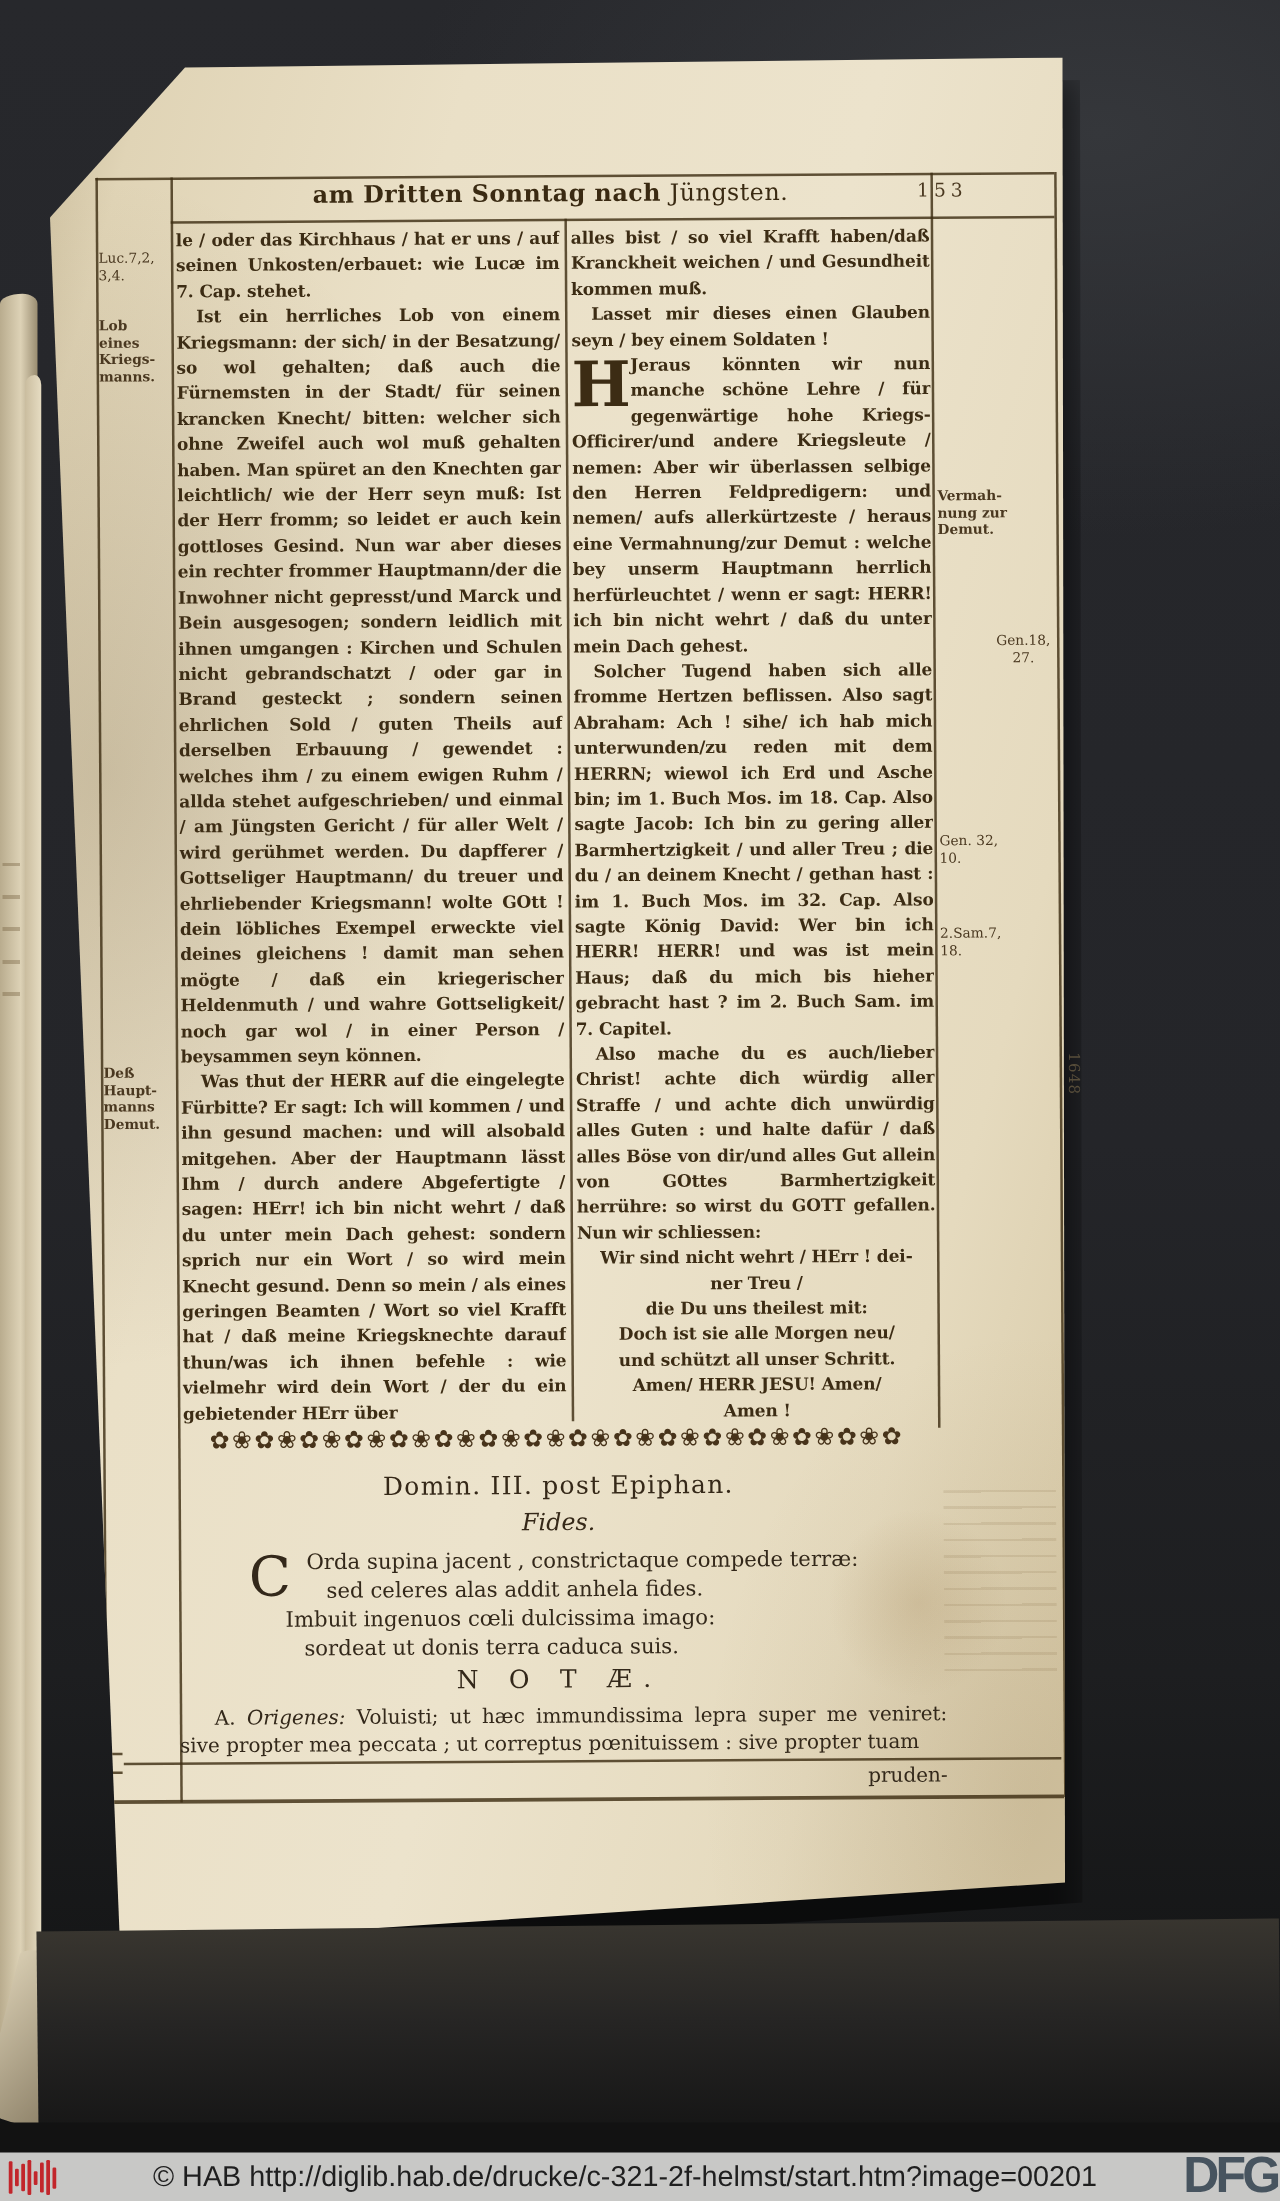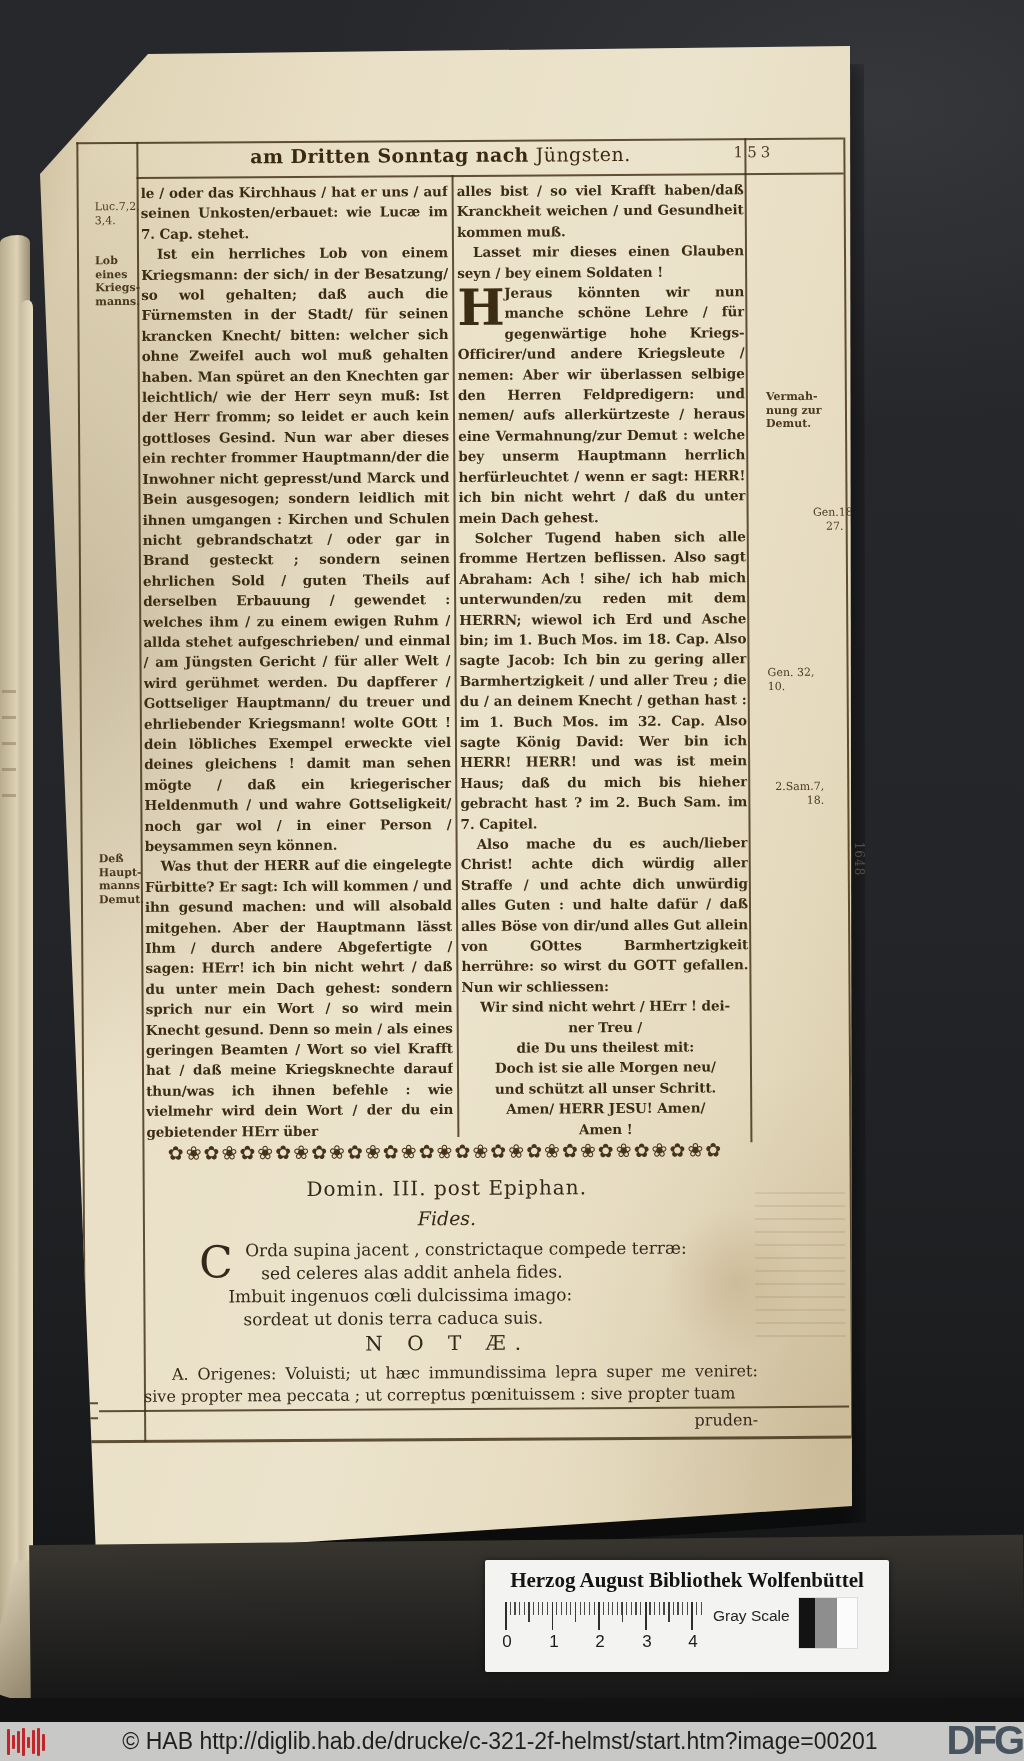--- a/index.html
+++ b/index.html
@@ -28,21 +28,21 @@
   .rule{position:absolute;background:rgba(62,46,20,.82);}
   .rule.h{height:1.6px;} .rule.v{width:1.6px;}
   .rule.thick{height:2.6px;}
   
   .hdr{position:absolute;left:104px;top:100px;width:608px;text-align:center;
        font-size:19px;font-weight:700;letter-spacing:.4px;color:#3a2a12;white-space:nowrap;}
   .hdr .roman{font-weight:400;}
   .pagenum{position:absolute;left:672px;top:101px;width:99px;text-align:center;
        font-size:15px;font-weight:400;letter-spacing:4px;color:#4a3820;}
   
-  .mnote{position:absolute;font-size:11px;line-height:13.5px;color:#4a3820;padding-left:16px;}
+  .mnote{position:absolute;font-size:11px;line-height:13.5px;color:#4a3820;}
   .mnote.l{left:46px;width:56px;}
   .mnote.r{left:716px;width:92px;}
   .mnote.frak{font-weight:700;}
   
   .bodycol{position:absolute;top:137px;height:966px;overflow:hidden;
      font-size:13.6px;line-height:20.4px;font-weight:700;letter-spacing:-.1px;
      text-align:justify;color:#3c2c14;}
   .col-left{left:108px;width:307px;}
   .col-right{left:424px;width:287px;}
   .bodycol p{margin:0;text-indent:16px;}
@@ -59,21 +59,21 @@
      font-size:20px;letter-spacing:1px;color:#352818;}
   .sec-h2{position:absolute;left:104px;top:1163px;width:608px;text-align:center;
      font-size:19px;font-style:italic;color:#352818;}
   .latin{font-size:17px;line-height:23px;color:#33281a;}
   .lverse{position:absolute;left:160px;top:1194px;width:560px;}
   .lverse .dc{position:absolute;left:0;top:3px;font-size:44px;line-height:40px;color:#33281a;}
   .notae{position:absolute;left:104px;top:1287px;width:608px;text-align:center;
      font-size:20px;letter-spacing:9px;color:#33281a;}
   .nota{position:absolute;left:104px;top:1318px;width:614px;font-size:16px;line-height:22px;color:#33281a;text-align:justify;}
   .nota .ind{padding-left:28px;}
-  .nota .auth{}
+  .nota .auth{font-style:italic;}
   .catchword{position:absolute;left:104px;top:1368px;width:614px;text-align:right;
      font-size:16px;color:#33281a;}
   
   .ghost{position:absolute;left:600px;top:1140px;width:190px;height:200px;border-radius:50%;
      background:radial-gradient(closest-side,rgba(150,118,68,.20),rgba(150,118,68,0) 75%);}
   .ghost2{position:absolute;left:716px;top:1150px;width:90px;height:150px;opacity:.14;
      background:repeating-linear-gradient(180deg,#7a6038 0 2px,transparent 2px 13px);}
   .edge-marks{position:absolute;left:2px;top:690px;width:14px;height:120px;opacity:.35;
      background:repeating-linear-gradient(180deg,#6b5634 0 3px,transparent 3px 26px);filter:blur(.6px);}
   .edge-note{position:absolute;left:842px;top:852px;font-size:12px;color:#8a7752;opacity:.55;
@@ -140,21 +140,21 @@
       </div>
       <div class="pagenum">153</div>
 
       <div class="mnote l" style="top:154px;">Luc.7,2, 3,4.</div>
       <div class="mnote l frak" style="top:208px;">Lob eines Kriegs- manns.</div>
       <div class="mnote l frak" style="top:806px;">Deß Haupt- manns Demut.</div>
 
       <div class="mnote r frak" style="top:348px;width:70px;">Vermah- nung zur Demut.</div>
       <div class="mnote r" style="top:464px;width:52px;text-align:center;margin-left:42px;">Gen.18, 27.</div>
       <div class="mnote r" style="top:624px;width:56px;">Gen. 32, 10.</div>
-      <div class="mnote r" style="top:738px;width:56px;text-align:right;">2.Sam.7, 18.</div>
+      <div class="mnote r" style="top:698px;width:56px;text-align:left;">2.Sam.7, 18.</div>
 
       <div class="bodycol col-left">
         <p class="noindent">le / oder das Kirchhaus / hat er uns / auf seinen Unkosten/erbauet: wie Lucæ im 7. Cap. stehet.</p>
         <p>Ist ein herrliches Lob von einem Kriegsmann: der sich/ in der Besatzung/ so wol gehalten; daß auch die Fürnemsten in der Stadt/ für seinen krancken Knecht/ bitten: welcher sich ohne Zweifel auch wol muß gehalten haben. Man spüret an den Knechten gar leichtlich/ wie der Herr seyn muß: Ist der Herr fromm; so leidet er auch kein gottloses Gesind. Nun war aber dieses ein rechter frommer Hauptmann/der die Inwohner nicht gepresst/und Marck und Bein ausgesogen; sondern leidlich mit ihnen umgangen : Kirchen und Schulen nicht gebrandschatzt / oder gar in Brand gesteckt ; sondern seinen ehrlichen Sold / guten Theils auf derselben Erbauung / gewendet : welches ihm / zu einem ewigen Ruhm / allda stehet aufgeschrieben/ und einmal / am Jüngsten Gericht / für aller Welt / wird gerühmet werden. Du dapfferer / Gottseliger Hauptmann/ du treuer und ehrliebender Kriegsmann! wolte GOtt ! dein löbliches Exempel erweckte viel deines gleichens ! damit man sehen mögte / daß ein kriegerischer Heldenmuth / und wahre Gottseligkeit/ noch gar wol / in einer Person / beysammen seyn können.</p>
         <p>Was thut der HERR auf die eingelegte Fürbitte? Er sagt: Ich will kommen / und ihn gesund machen: und will alsobald mitgehen. Aber der Hauptmann lässt Ihm / durch andere Abgefertigte / sagen: HErr! ich bin nicht wehrt / daß du unter mein Dach gehest: sondern sprich nur ein Wort / so wird mein Knecht gesund. Denn so mein / als eines geringen Beamten / Wort so viel Krafft hat / daß meine Kriegsknechte darauf thun/was ich ihnen befehle : wie vielmehr wird dein Wort / der du ein gebietender HErr über</p>
       </div>
 
       <div class="bodycol col-right">
         <p class="noindent">alles bist / so viel Krafft haben/daß Kranckheit weichen / und Gesundheit kommen muß.</p>
         <p>Lasset mir dieses einen Glauben seyn / bey einem Soldaten !</p>
@@ -196,39 +196,20 @@
       <div class="ghost"></div>
       <div class="ghost2"></div>
     </div>
   </div>
 
   <div class="edge-note">1648</div>
 
   <div class="cradle"></div>
   <div class="cradle-dark"></div>
 
-  <div class="label-box">
-    <div class="label-title">Herzog August Bibliothek Wolfenbüttel</div>
-    <div class="ticks">
-      <div class="tmm"></div>
-      <div class="t5"></div>
-      <div class="tcm"></div>
-    </div>
-    <div class="rnum" style="left:15px;">0</div>
-    <div class="rnum" style="left:62px;">1</div>
-    <div class="rnum" style="left:108px;">2</div>
-    <div class="rnum" style="left:155px;">3</div>
-    <div class="rnum" style="left:201px;">4</div>
-    <div class="grayscale-label">Gray Scale</div>
-    <div class="patch">
-      <div class="band-k"></div>
-      <div class="band-g"></div>
-      <div class="band-w"></div>
-    </div>
-  </div>
 
   <div class="bottom-bar">
     <div class="hab-logo">
       <i style="height:26px"></i>
       <i style="height:14px"></i>
       <i style="height:22px"></i>
       <i style="height:28px"></i>
       <i style="height:11px"></i>
       <i style="height:24px"></i>
       <i style="height:28px"></i>

